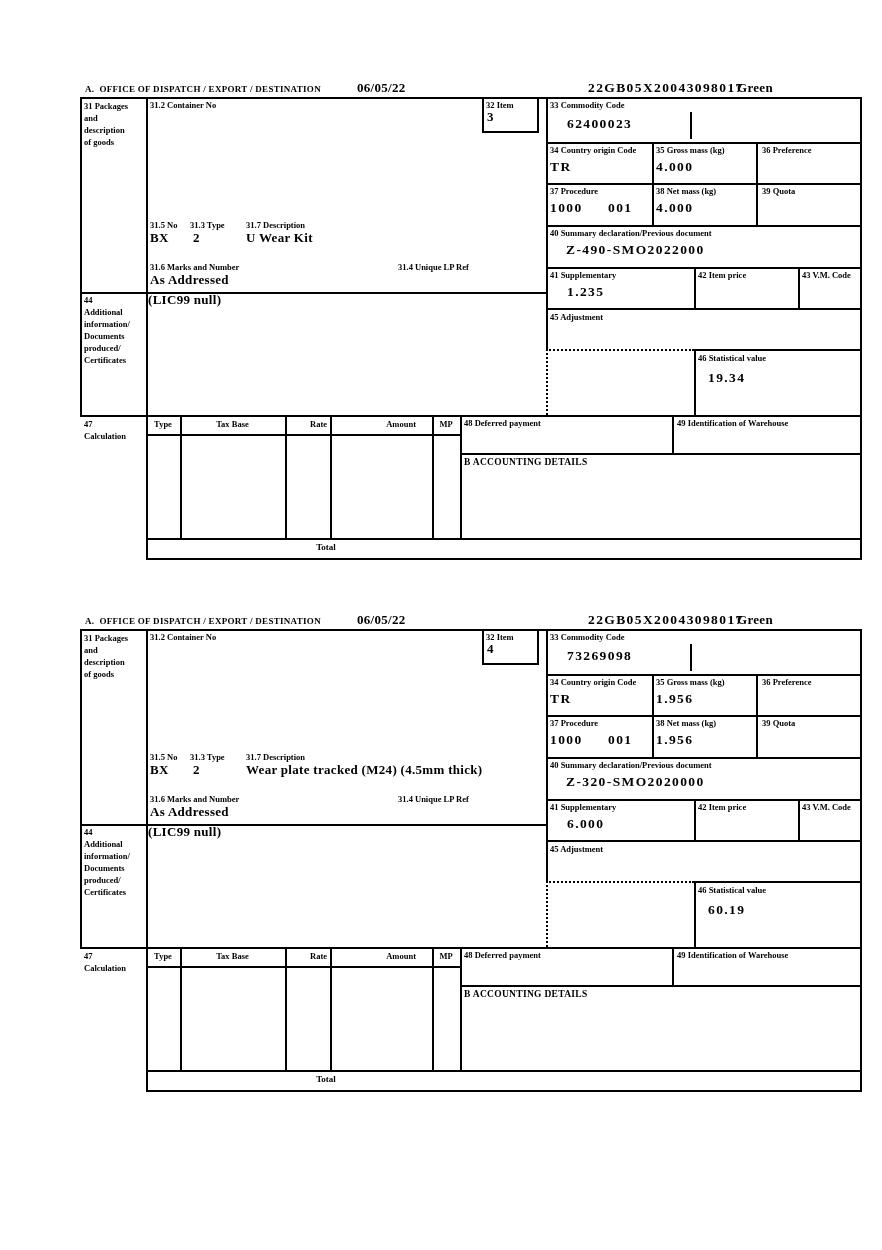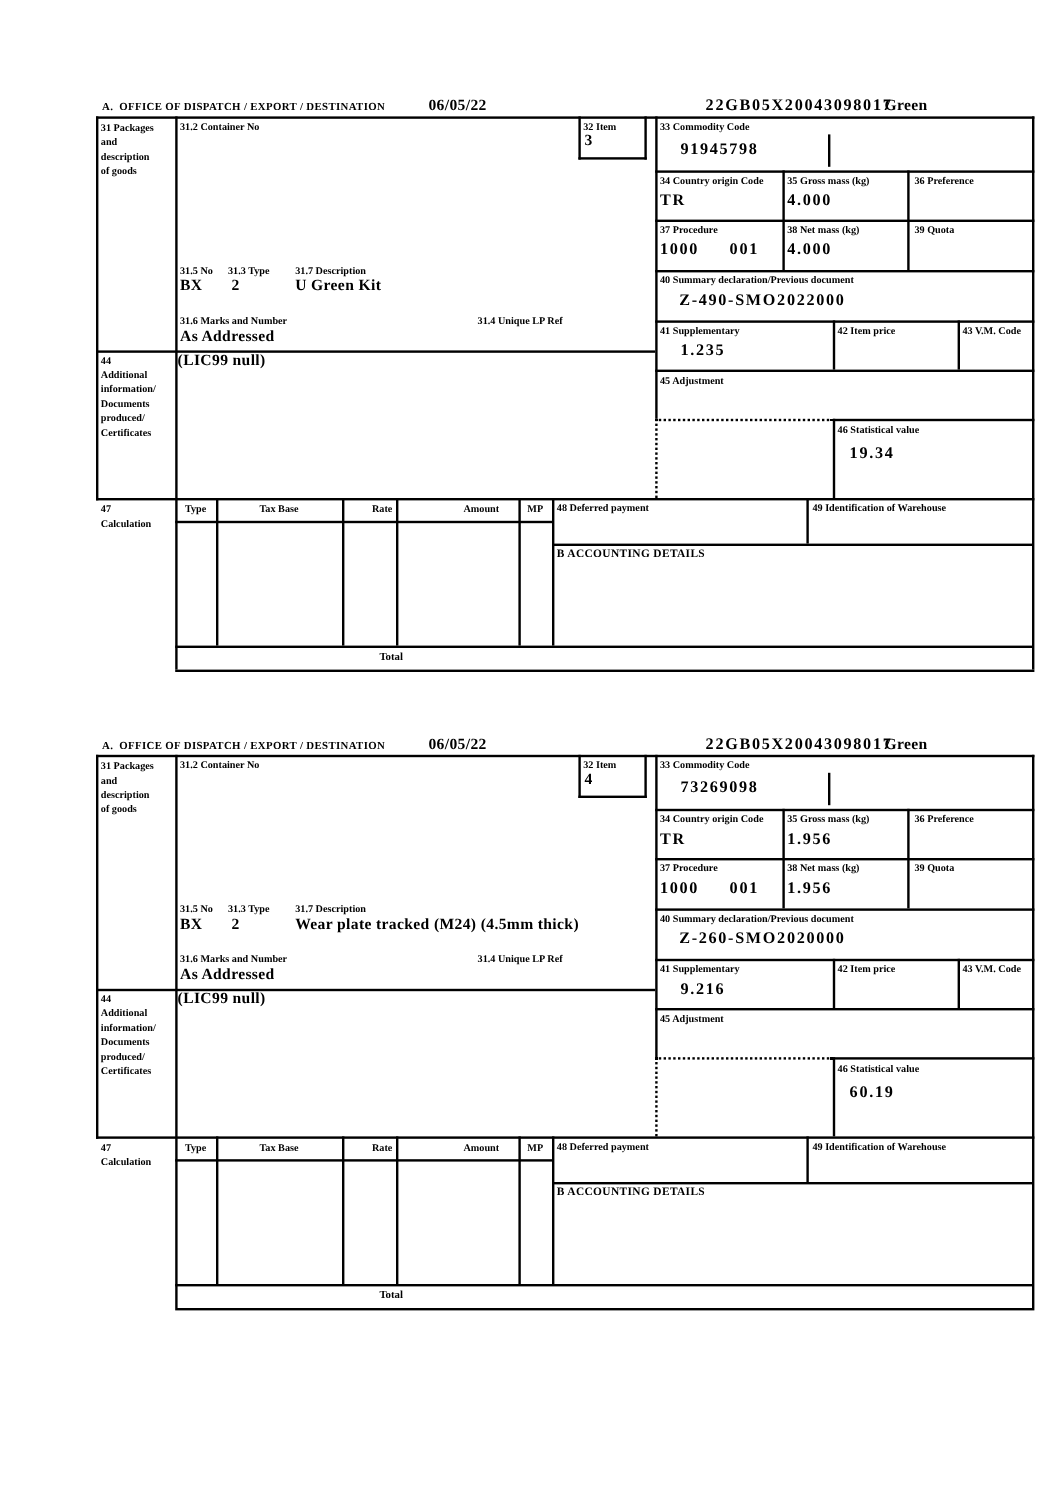--- a/index.html
+++ b/index.html
@@ -102,28 +102,28 @@
       </div>
 
       <div class="lbl" style="left:70px;top:3px">31.2 Container No</div>
       <div class="lbl" style="left:406px;top:3px">32 Item</div>
       <div class="valt" style="left:407px;top:13px">3</div>
       <div class="lbl" style="left:70px;top:123px">31.5 No</div>
       <div class="lbl" style="left:110px;top:123px">31.3 Type</div>
       <div class="lbl" style="left:166px;top:123px">31.7 Description</div>
       <div class="valt" style="left:70px;top:134px">BX</div>
       <div class="valt" style="left:113px;top:134px">2</div>
-      <div class="valt" style="left:166px;top:134px">U Green Kit</div>
+      <div class="valt" style="left:166px;top:134px">U Wear Kit</div>
       <div class="lbl" style="left:70px;top:165px">31.6 Marks and Number</div>
       <div class="lbl" style="left:318px;top:165px">31.4 Unique LP Ref</div>
       <div class="valt" style="left:70px;top:176px">As Addressed</div>
       <div class="valt" style="left:68px;top:196px">(LIC99 null)</div>
 
       <div class="lbl" style="left:470px;top:3px">33 Commodity Code</div>
-      <div class="val" style="left:487px;top:20px">91945798</div>
+      <div class="val" style="left:487px;top:20px">62400023</div>
 
       <div class="lbl" style="left:470px;top:48px">34 Country origin Code</div>
       <div class="val" style="left:470px;top:63px">TR</div>
       <div class="lbl" style="left:576px;top:48px">35 Gross mass (kg)</div>
       <div class="val" style="left:576px;top:63px">4.000</div>
       <div class="lbl" style="left:682px;top:48px">36 Preference</div>
 
       <div class="lbl" style="left:470px;top:89px">37 Procedure</div>
       <div class="val" style="left:470px;top:104px">1000</div>
       <div class="val" style="left:528px;top:104px">001</div>
@@ -251,24 +251,24 @@
       <div class="lbl" style="left:682px;top:48px">36 Preference</div>
 
       <div class="lbl" style="left:470px;top:89px">37 Procedure</div>
       <div class="val" style="left:470px;top:104px">1000</div>
       <div class="val" style="left:528px;top:104px">001</div>
       <div class="lbl" style="left:576px;top:89px">38 Net mass (kg)</div>
       <div class="val" style="left:576px;top:104px">1.956</div>
       <div class="lbl" style="left:682px;top:89px">39 Quota</div>
 
       <div class="lbl" style="left:470px;top:131px">40 Summary declaration/Previous document</div>
-      <div class="val" style="left:486px;top:146px">Z-260-SMO2020000</div>
+      <div class="val" style="left:486px;top:146px">Z-320-SMO2020000</div>
 
       <div class="lbl" style="left:470px;top:173px">41 Supplementary</div>
-      <div class="val" style="left:487px;top:188px">9.216</div>
+      <div class="val" style="left:487px;top:188px">6.000</div>
       <div class="lbl" style="left:618px;top:173px">42 Item price</div>
       <div class="lbl" style="left:722px;top:173px">43 V.M. Code</div>
 
       <div class="lbl" style="left:470px;top:215px">45 Adjustment</div>
 
       <div class="lbl" style="left:618px;top:256px">46 Statistical value</div>
       <div class="val" style="left:628px;top:274px">60.19</div>
 
       <div class="th tc" style="left:66px;top:322px;width:34px">Type</div>
       <div class="th tc" style="left:100px;top:322px;width:105px">Tax Base</div>

